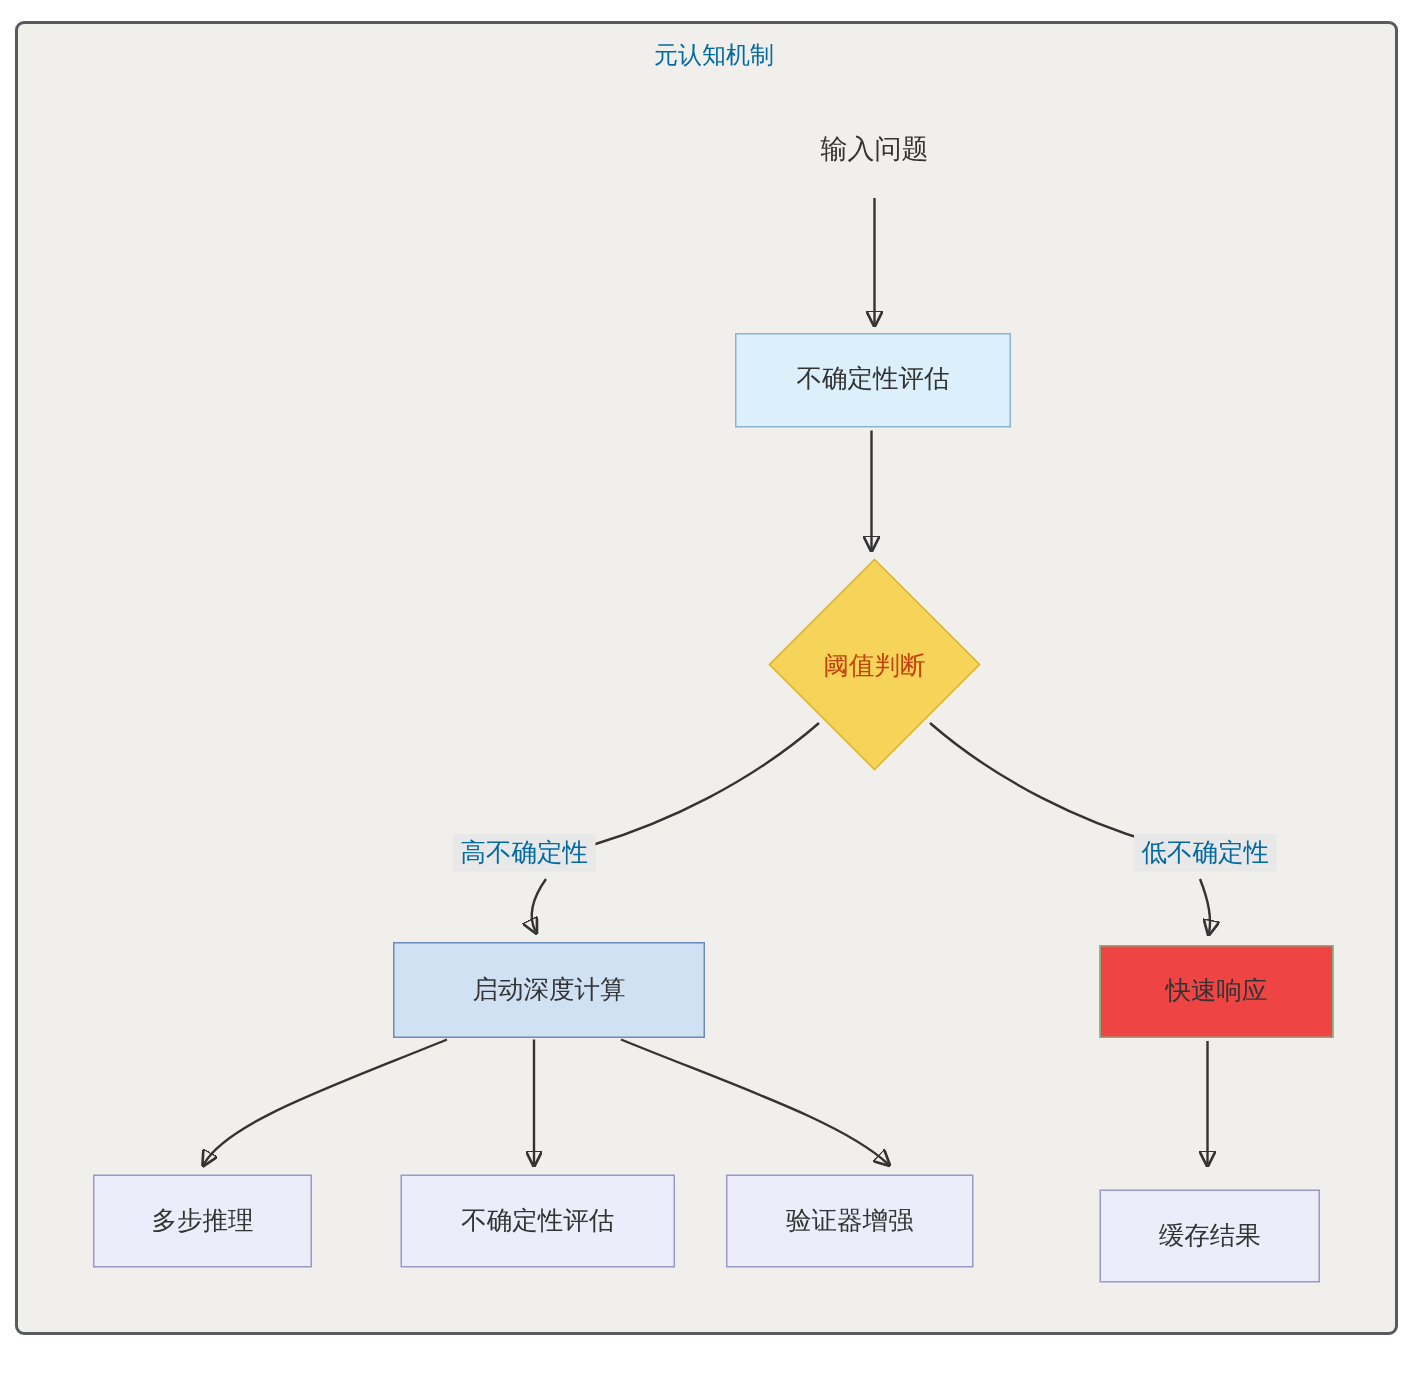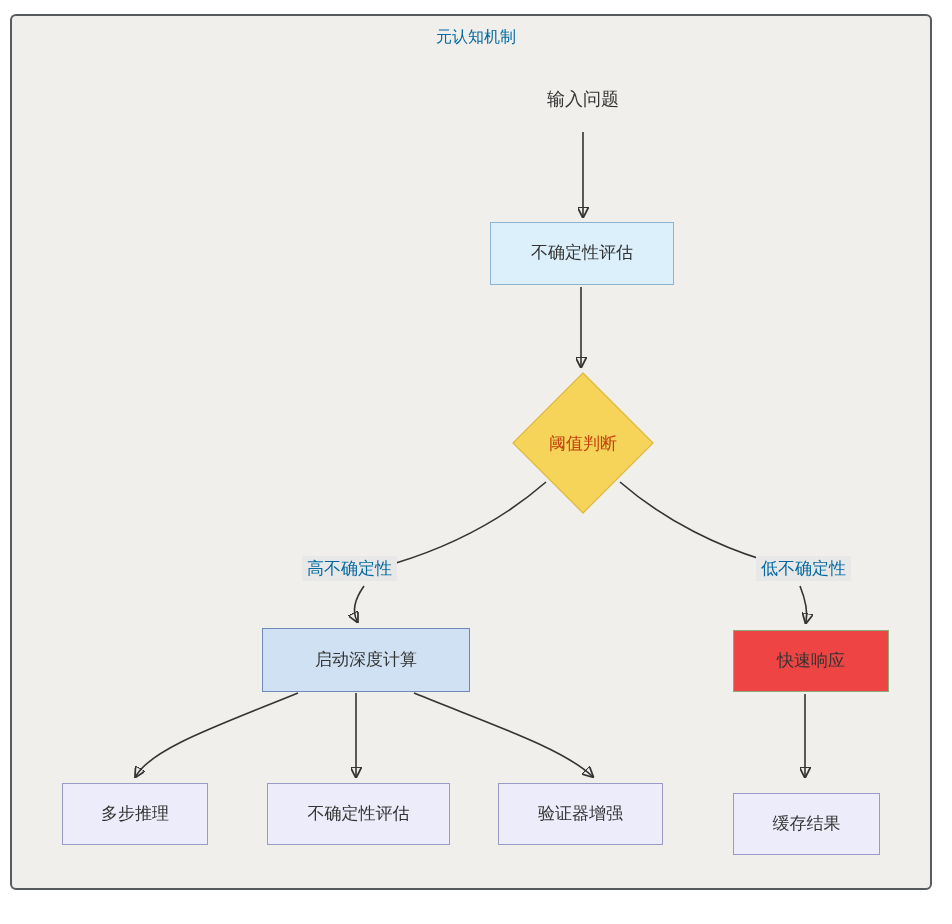--- a/index.html
+++ b/index.html
@@ -25,21 +25,21 @@
 
   .n-uncertainty { left:490px; top:222px; width:184px; height:63px;
     background:#dcf0fb; border-color:#8ab4d2; }
   .n-deep       { left:262px; top:628px; width:208px; height:64px;
     background:#cfe1f3; border-color:#6e89bc; }
   .n-fast       { left:733px; top:630px; width:156px; height:62px;
     background:#ef4444; border-color:#8cab7a; }
   .lavender     { background:#ececfb; border-color:#9a9ac8; }
   .n-multi      { left:62px;  top:783px; width:146px; height:62px; }
   .n-knowledge  { left:267px; top:783px; width:183px; height:62px; }
-  .n-verifier   { left:498px; top:783px; width:165px; height:62px; }
+  .n-verifier   { left:484px; top:783px; width:165px; height:62px; }
   .n-cache      { left:733px; top:783px; width:147px; height:62px;margin-top:10px; }
 
   .diamond-wrap { position:absolute; left:513px; top:373px; width:140px; height:140px; }
   .diamond-shape { position:absolute; left:20px; top:20px; width:100px; height:100px;
     background:#f6d45a; border:1.5px solid #d9b33c; transform:rotate(45deg); }
   .diamond-label { position:absolute; left:0; top:0; width:140px; height:140px;
     display:flex; align-items:center; justify-content:center;
     font-size:17px; color:#c2410c; }
 
   .edge-label { position:absolute; background:#e8e8e8; color:#0369a1;

